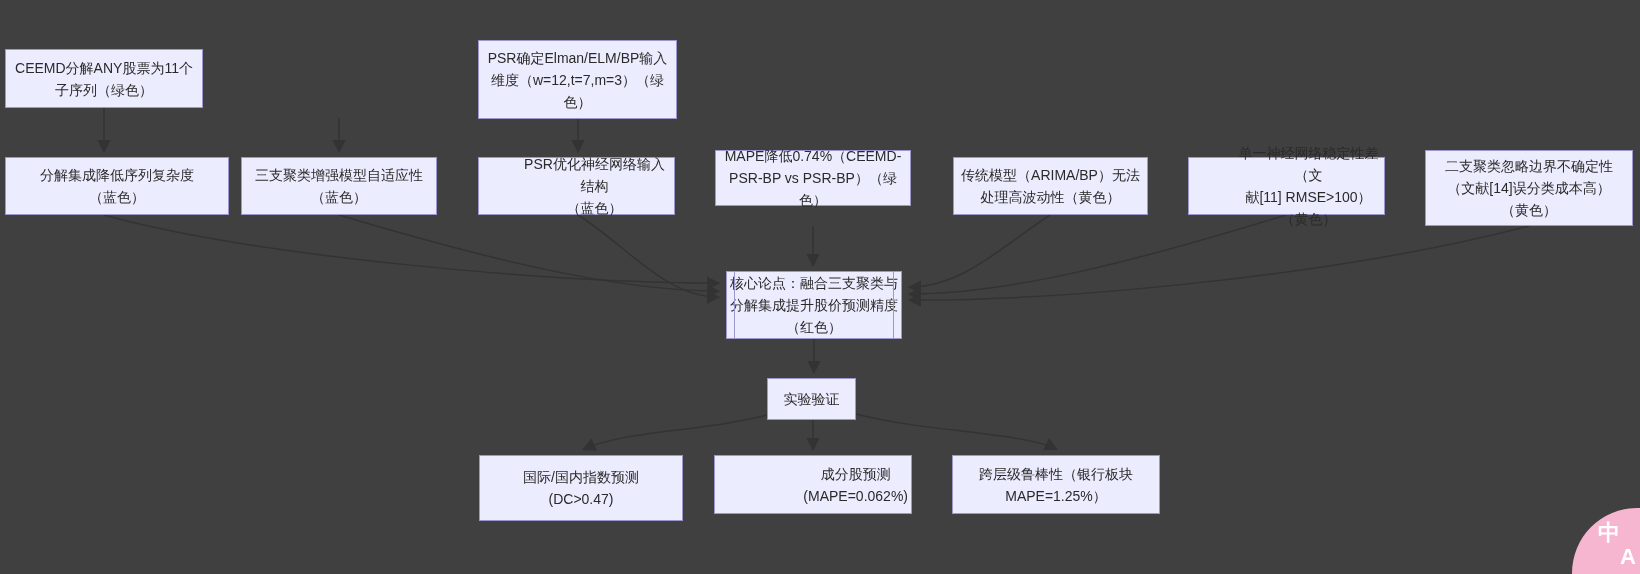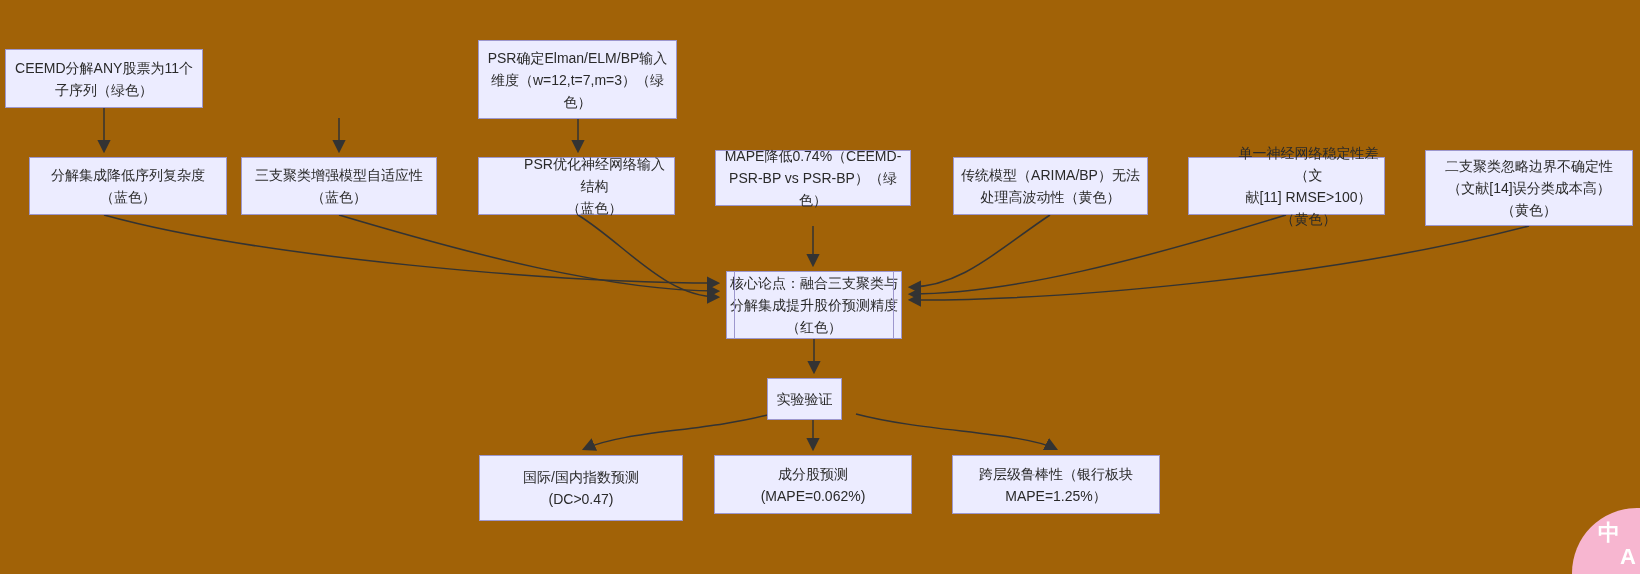--- a/index.html
+++ b/index.html
@@ -1,21 +1,21 @@
 <!DOCTYPE html>
 <html><head>
 <meta charset="utf-8">
 <style>
   html, body { margin: 0; padding: 0; background: #ffffff; }
   .canvas {
     position: relative;
     width: 1640px;
     height: 574px;
     overflow: hidden;
-    background: #a16207;
+    background: #404040;
     font-family: "Liberation Sans", "DejaVu Sans", sans-serif;
   }
   .edges {
     position: absolute;
     left: 0; top: 0;
   }
   .node {
     position: absolute;
     box-sizing: border-box;
     background: #ececff;
@@ -42,31 +42,31 @@
     width: 0;
     border-left: 1px solid #9d97ce;
   }
   .subroutine::before { left: 7px; }
   .subroutine::after  { right: 7px; }
 
   
   #n-b1  { left: 5px;    top: 49px;  width: 198px; height: 59px; }
   #n-b2  { left: 241px;  top: 40px;  width: 196px; height: 78px; }
   #n-b3  { left: 478px;  top: 40px;  width: 199px; height: 79px; }
-  #n-b4  { left: 5px;    top: 157px; width: 198px; height: 58px; margin-left: 24px; }
+  #n-b4  { left: 5px;    top: 157px; width: 224px; height: 58px; }
   #n-b5  { left: 241px;  top: 157px; width: 196px; height: 58px; }
   #n-b6  { left: 478px;  top: 157px; width: 197px; height: 58px; padding-left: 36px; }
   #n-b7  { left: 715px;  top: 150px; width: 196px; height: 56px; }
   #n-b8  { left: 953px;  top: 157px; width: 195px; height: 58px; }
   #n-b9  { left: 1188px; top: 157px; width: 197px; height: 58px; padding-left: 44px; }
   #n-b10 { left: 1425px; top: 150px; width: 208px; height: 76px; }
   #n-core{ left: 726px;  top: 271px; width: 176px; height: 68px; }
-  #n-exp { left: 767px;  top: 378px; width: 75px;  height: 42px; }
+  #n-exp { left: 767px;  top: 378px; width: 89px;  height: 42px; }
   #n-v1  { left: 479px;  top: 455px; width: 204px; height: 66px; }
-  #n-v2  { left: 714px;  top: 455px; width: 198px; height: 59px; }
+  #n-v2  { left: 714px;  top: 455px; width: 198px; height: 59px; justify-content: flex-end; }
   #n-v3  { left: 952px;  top: 455px; width: 208px; height: 59px; }
 
   .translate-badge {
     position: absolute;
     right: -62px;
     bottom: -64px;
     width: 130px;
     height: 130px;
     border-radius: 50%;
     background: #f7b6d0;

